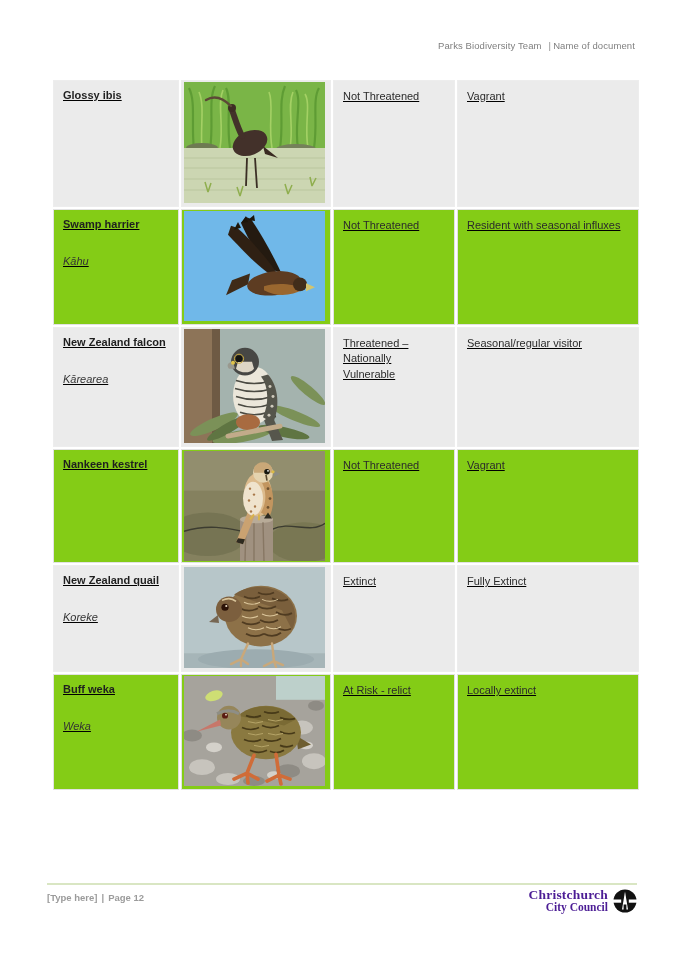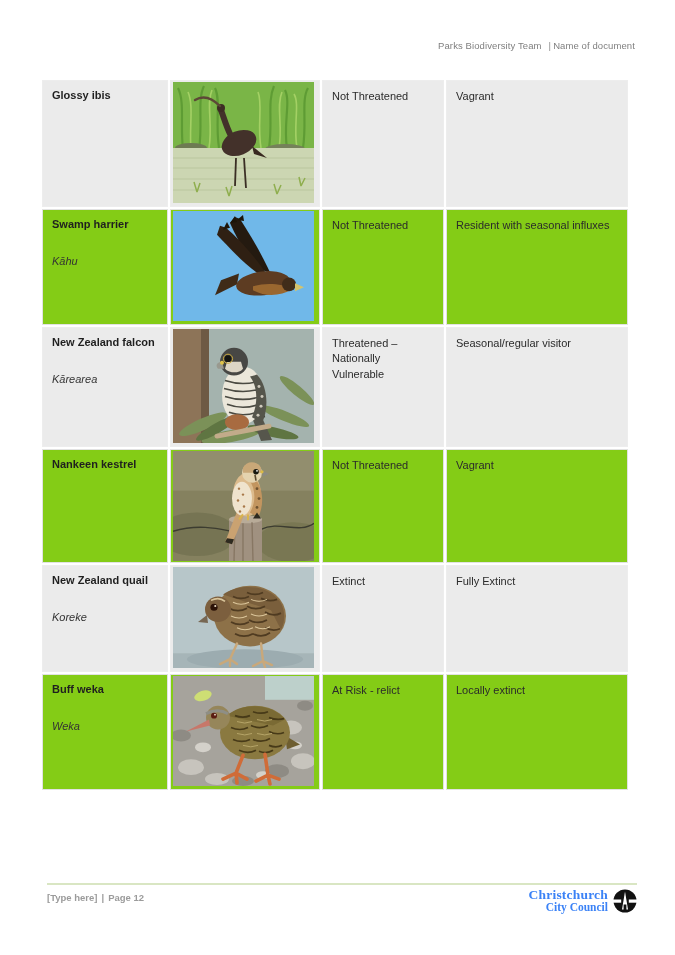--- a/index.html
+++ b/index.html
@@ -5,39 +5,39 @@
   * { margin:0; padding:0; box-sizing:border-box; }
   html,body { background:#ffffff; }
   body { font-family:"Liberation Sans","DejaVu Sans",sans-serif; }
   .page { position:relative; width:675px; height:955px; background:#fff; overflow:hidden; }
 
   
   .page-header { position:absolute; top:40px; right:40px; font-size:9.5px; color:#7f7f7f; letter-spacing:.1px; }
   .page-header .sep { margin:0 2px 0 7px; color:#8f8f8f; }
 
   
-  .bird-table { position:absolute; left:40px; top:78px; width:590px; border-collapse:separate; border-spacing:2px; table-layout:fixed; }
+  .bird-table { position:absolute; left:51px; top:78px; width:590px; border-collapse:separate; border-spacing:2px; table-layout:fixed;text-decoration:underline; }
   .bird-table td { vertical-align:top; border:1px solid #e2e2e2; background:#84cc16; }
   tr.shaded td { background:#ebebeb; border-color:#ededed; }
   td.name-cell { width:126px; padding:8px 6px 0 9px; }
   td.image-cell { width:150px; padding:1px 0 1px 2px; }
   td.status-cell { width:122px; padding:8px 8px 8px 9px; }
   td.residency-cell { padding:8px 4px 0 9px; }
   .bird-name { font-weight:bold; font-size:11px; color:#1f1f1f; }
   .maori-name { margin-top:25px; font-style:italic; font-size:11px; color:#333; }
   .cell-text { font-size:11px; color:#2b2b2b; line-height:1.4; }
   .photo { display:block; width:141px; }
 
   
   .footer-rule { position:absolute; left:47px; width:590px; top:883px; height:2px; background:#d9e6c3; }
   .page-footer { position:absolute; left:47px; width:590px; top:888px; display:flex; justify-content:space-between; align-items:flex-start; }
   .footer-left { font-size:9.5px; color:#9b9b9b; padding-top:4px;font-weight:bold; }
   .footer-left .sep { margin:0 4px; }
   .logo { display:flex; align-items:center; gap:5px; }
-  .logo-text { text-align:right; font-family:"Liberation Serif","DejaVu Serif",serif; color:#3b82f6; line-height:1.02; }
+  .logo-text { text-align:right; font-family:"Liberation Serif","DejaVu Serif",serif; color:#4c1d95; line-height:1.02; }
   .logo-line1 { font-size:13.5px; font-weight:bold; letter-spacing:.2px; }
   .logo-line2 { font-size:11.5px; font-weight:bold; }
   .logo-mark { width:24px; height:24px; display:block; }
 </style>
 </head>
 <body>
 
 <div class="page">
 
   <div class="page-header">

